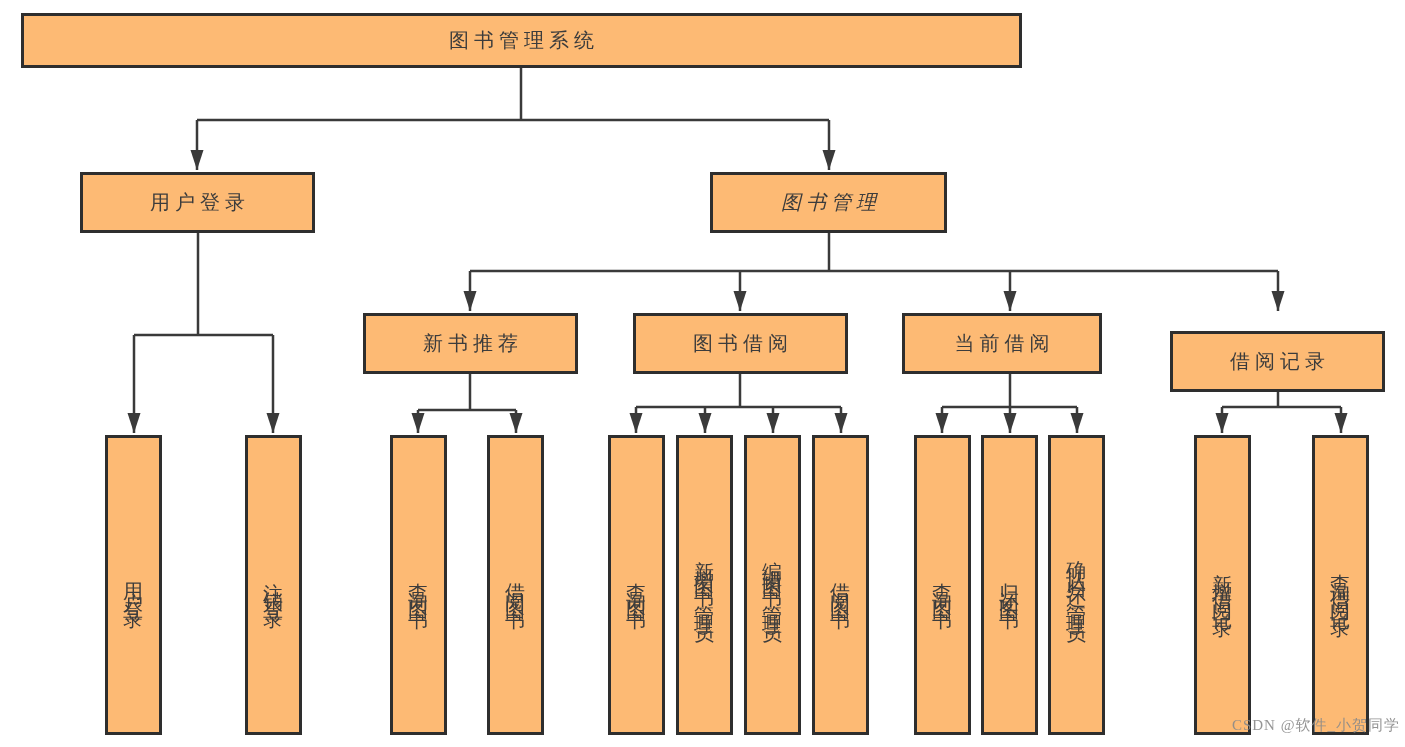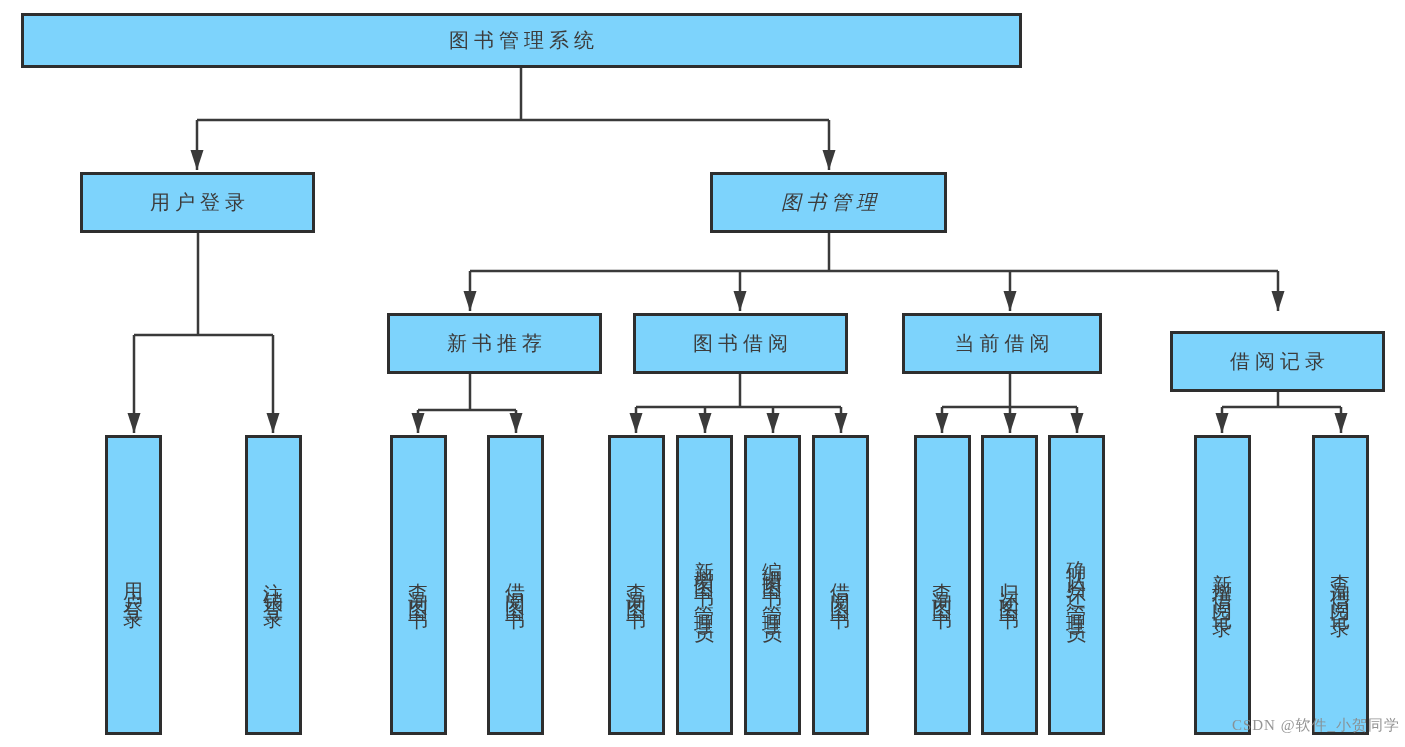--- a/index.html
+++ b/index.html
@@ -12,21 +12,21 @@
     overflow: hidden;
   }
   #connectors {
     position: absolute;
     left: 0; top: 0;
     pointer-events: none;
   }
   .box {
     position: absolute;
     box-sizing: border-box;
-    background: #7dd3fc;
+    background: #fdba74;
     border: 3px solid #2e2e2e;
     display: flex;
     align-items: center;
     justify-content: center;
     color: #3c3c3c;
     z-index: 2;
   }
   .hbox { font-size: 20px; letter-spacing: 5px; text-indent: 5px; white-space: nowrap; }
   .vbox { top: 435px; width: 57px; height: 300px; }
   .vbox .vtext {
@@ -34,21 +34,21 @@
     text-orientation: mixed;
     font-size: 20px;
     letter-spacing: 9px;
     line-height: 1;
     color: #3c3c3c;
   }
   
   #n-root { left: 21px;  top: 13px;  width: 1001px; height: 55px; }
   #n-l2-0 { left: 80px;  top: 172px; width: 235px;  height: 61px; }
   #n-l2-1 { left: 710px; top: 172px; width: 237px;  height: 61px; font-style: italic; }
-  #n-l3-0 { left: 363px; top: 313px; width: 215px;  height: 61px; margin-left: 24px; }
+  #n-l3-0 { left: 363px; top: 313px; width: 215px;  height: 61px; }
   #n-l3-1 { left: 633px; top: 313px; width: 215px;  height: 61px; text-align: right; }
   #n-l3-2 { left: 902px; top: 313px; width: 200px;  height: 61px; }
   #n-l3-3 { left: 1170px;top: 331px; width: 215px;  height: 61px; }
   
   #n-v0  { left: 105px; }
   #n-v1  { left: 245px; }
   #n-v2  { left: 390px; }
   #n-v3  { left: 487px; }
   #n-v4  { left: 608px; }
   #n-v5  { left: 676px; }

